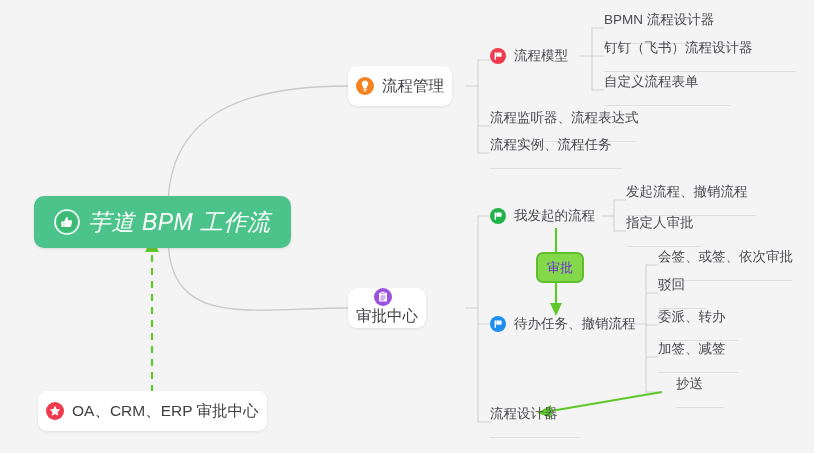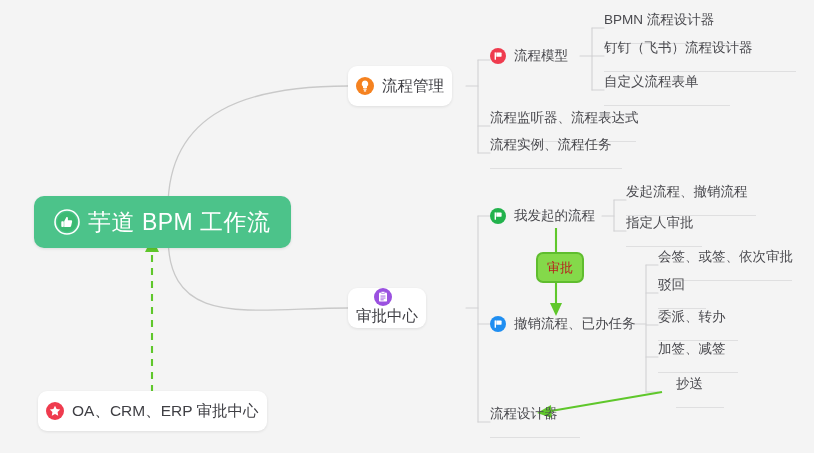--- a/index.html
+++ b/index.html
@@ -15,21 +15,21 @@
   .node{position:absolute;box-sizing:border-box;display:flex;align-items:center;white-space:nowrap;}
 
   
   .root{
     background:#4CC38A;
     border-radius:10px;
     padding:0 20px;
     height:52px;
     box-shadow:0 1px 3px rgba(0,0,0,.10);
   }
-  .root .label{color:#ffffff;font-size:23px;letter-spacing:.5px;}
+  .root .label{color:#ffffff;font-size:23px;letter-spacing:.5px;font-style:italic;}
 
   
   .card{
     background:#ffffff;
     border-radius:9px;
     padding:0 16px;
     height:38px;
     box-shadow:0 1px 3px rgba(0,0,0,.09);
   }
   .card .label{color:#3f3f44;font-size:14.5px;}
@@ -52,21 +52,21 @@
   
   .tag{
     position:absolute;
     background:#84d94a;
     border:2px solid #5fbd2e;
     border-radius:7px;
     padding:0 9px;
     height:27px;
     display:flex;align-items:center;justify-content:center;
   }
-  .tag .label{color:#b91c1c;font-size:13px;}
+  .tag .label{color:#6d28d9;font-size:13px;}
 </style>
 </head>
 <body>
 
 <div id="canvas">
 
   <svg id="wires" viewBox="0 0 814 453">
     <g fill="none" stroke="#c9c9c9" stroke-width="1.3">
 
       <path d="M168,208 C168,110 250,86 348,86"></path>
@@ -217,21 +217,21 @@
   </div>
 
   <div class="node leaf-icon" style="left:490px;top:309px;">
     <span class="ic">
       <svg width="16" height="16" viewBox="0 0 16 16">
         <circle cx="8" cy="8" r="8" fill="#1f8ef1"></circle>
         <rect x="4.6" y="4.2" width="1.4" height="7.6" rx="0.6" fill="#ffffff"></rect>
         <path d="M6.3 4.6 h4.7 a0.6 .6 0 0 1 .6 .6 v2.9 a0.6 .6 0 0 1 -.6 .6 H6.3 Z" fill="#ffffff"></path>
       </svg>
     </span>
-    <span class="label">撤销流程、已办任务</span>
+    <span class="label">待办任务、撤销流程</span>
   </div>
 
   <div class="node leaf" style="left:658px;top:251px;width:134px;">
     <span class="label">会签、或签、依次审批</span>
     <span class="ul" style="width:134px;"></span>
   </div>
 
   <div class="node leaf" style="left:658px;top:279px;width:48px;">
     <span class="label">驳回</span>
     <span class="ul" style="width:48px;"></span>

